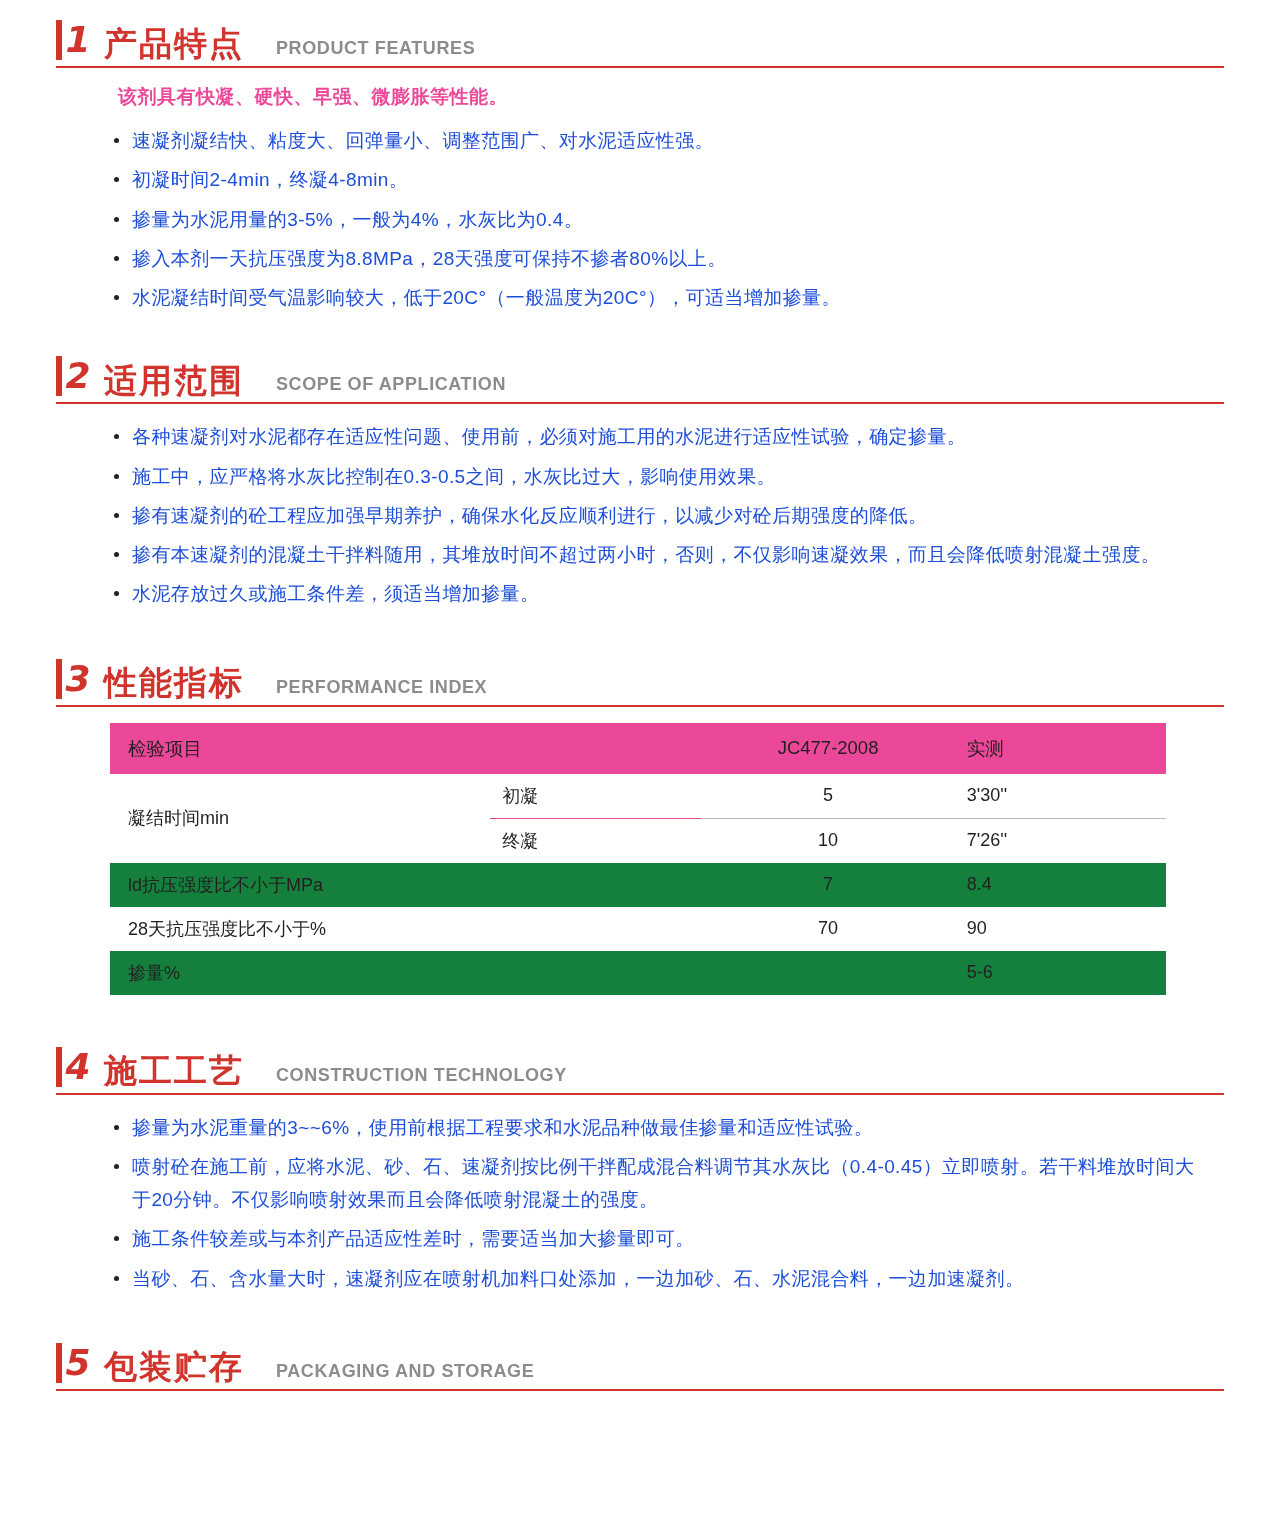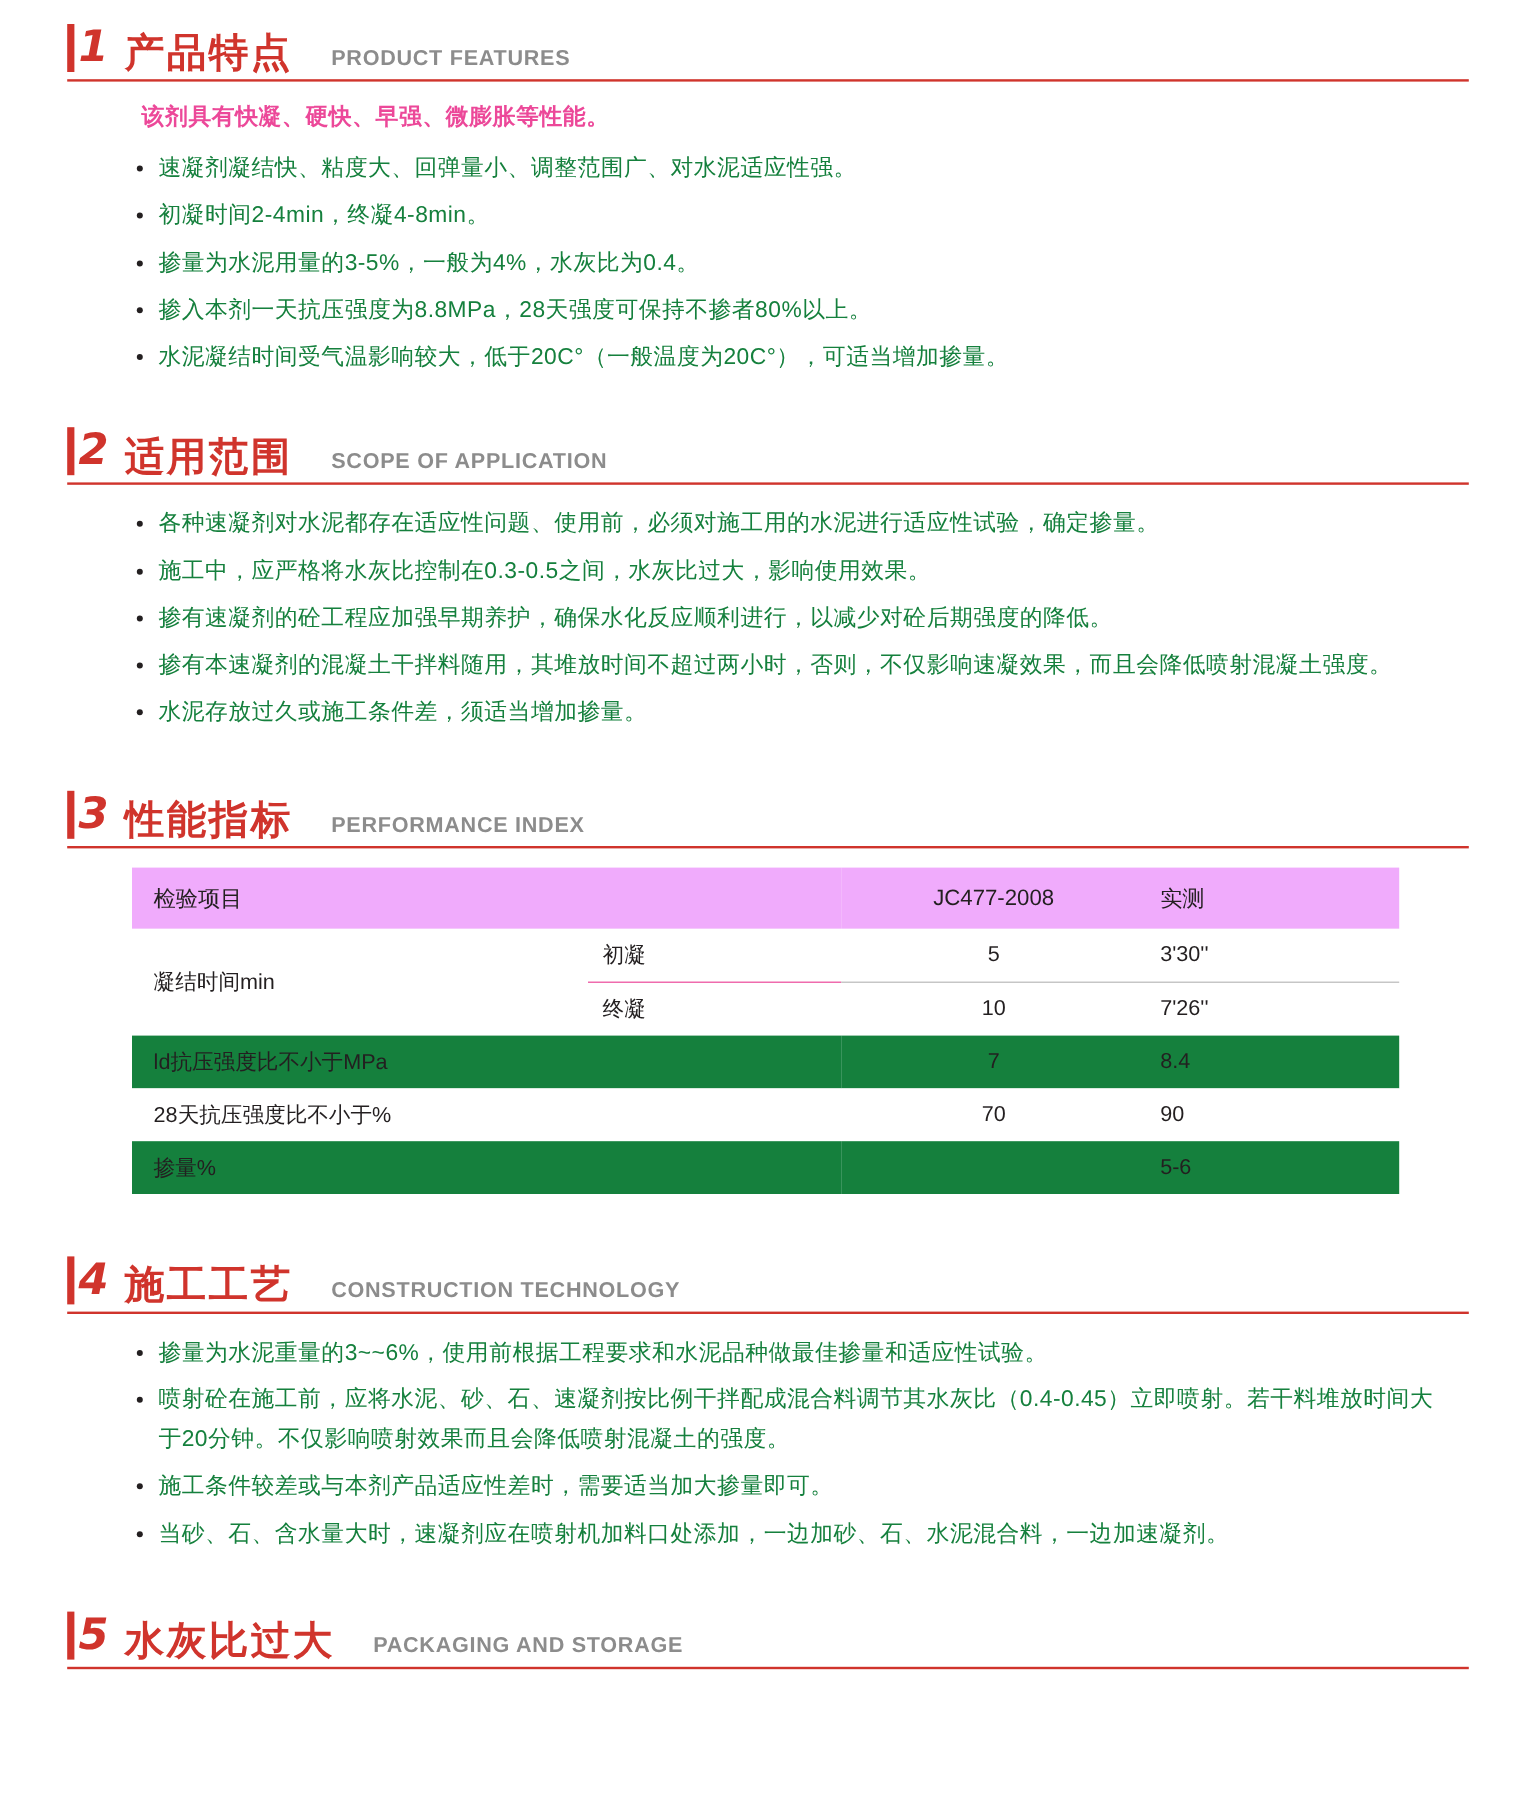--- a/index.html
+++ b/index.html
@@ -104,21 +104,21 @@
   ul.bullets {
     list-style: none;
     margin: 0;
     padding: 0;
   }
   ul.bullets > li {
     position: relative;
     padding-left: 22px;
     font-size: 19px;
     line-height: 1.75;
-    color: #15803d;
+    color: #1d4ed8;
     margin-bottom: 6px;
     letter-spacing: 0.4px;
   }
   ul.bullets > li::before {
     content: "";
     position: absolute;
     left: 4px;
     top: 14px;
     width: 5px;
     height: 5px;
@@ -149,21 +149,21 @@
     border-collapse: collapse;
     font-size: 18px;
     color: #231f20;
   }
   table.perf td, table.perf th {
     padding: 10px 12px;
     text-align: left;
     font-weight: normal;
   }
   table.perf thead tr {
-    background: #f0abfc;
+    background: #ec4899;
   }
   table.perf thead th {
     font-size: 18.5px;
     padding: 13px 12px;
   }
   .col-item { width: 36%; padding-left: 18px !important; }
   .col-sub  { width: 20%; }
   .col-std  { width: 24%; }
   .col-real { width: 20%; }
   .center { text-align: center !important; }
@@ -299,18 +299,18 @@
       </ul>
     </div>
   </div>
 
   <div class="section" style="margin-top:46px;">
     <div class="sec-head">
       <div class="sec-num">
         <span class="bar"></span>
         <span class="digit">5</span>
       </div>
-      <div class="sec-cn">水灰比过大</div>
+      <div class="sec-cn">包装贮存</div>
       <div class="sec-en">PACKAGING AND STORAGE</div>
     </div>
   </div>
 
 </div>
 
 </body></html>

